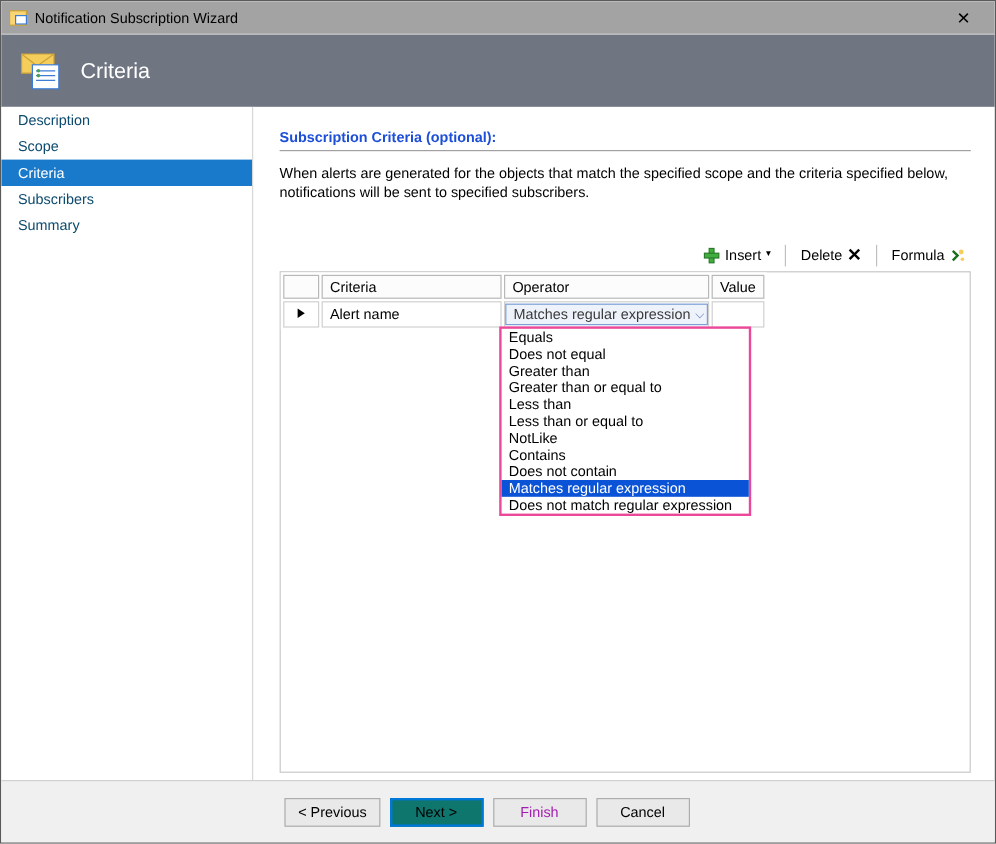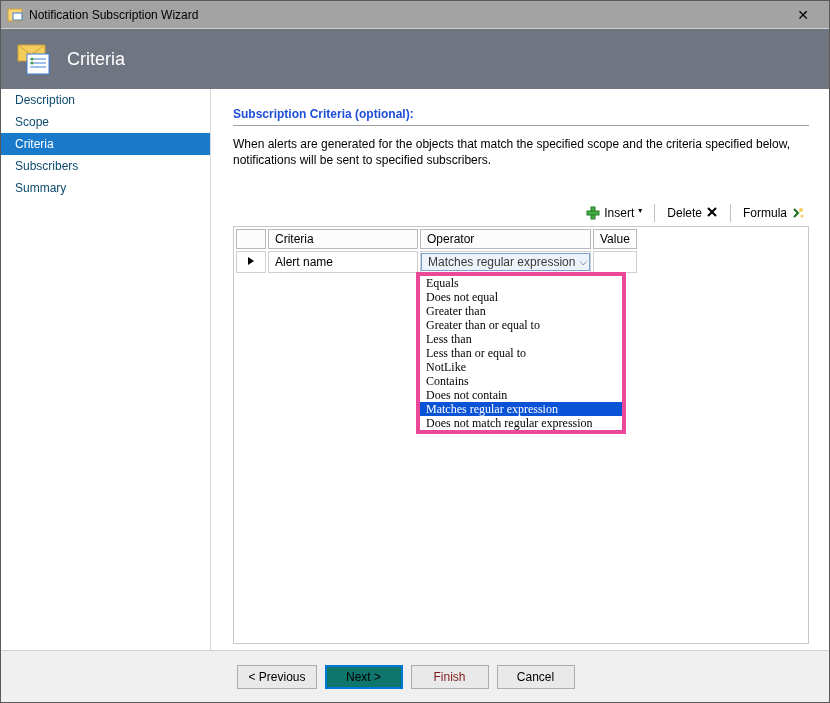--- a/index.html
+++ b/index.html
@@ -159,24 +159,23 @@
       white-space: nowrap;
       overflow:hidden;
     }
     .combo-cell .arrow {
       font-size:10px;color:#4a6fa9;
       margin-left:4px;
     }
 
     .dropdown {
       position: absolute;
-      border: 4px solid #ec4899;
+      border: 2px solid #ec4899;
       background: #fff;
       font-size:12px;
-      font-family:Liberation Serif, serif;
     }
     .dropdown .opt {
       padding: 0px 6px;
       height: 14px;
       line-height:14px;
       cursor:pointer;
       white-space:nowrap;
     }
     .dropdown .opt.sel {
       background: #0a53d6;
@@ -209,21 +208,21 @@
       padding: 0 10px;
       font-size:12px;
       cursor:pointer;
       font-family:inherit;
     }
     .btn.default {
       border: 2px solid #0078d7;
       background: #0f766e;
     }
     .btn:disabled {
-      color:#7f1d1d;
+      color:#a21caf;
       cursor:default;
     }
   </style>
 </head>
 <body>
 
 <div class="titlebar">
   <span class="wizard-icon">
     <svg width="16" height="16" viewBox="0 0 16 16">
       <rect x="1" y="2" width="14" height="12" fill="#f9d576" stroke="#caa13a"></rect>

